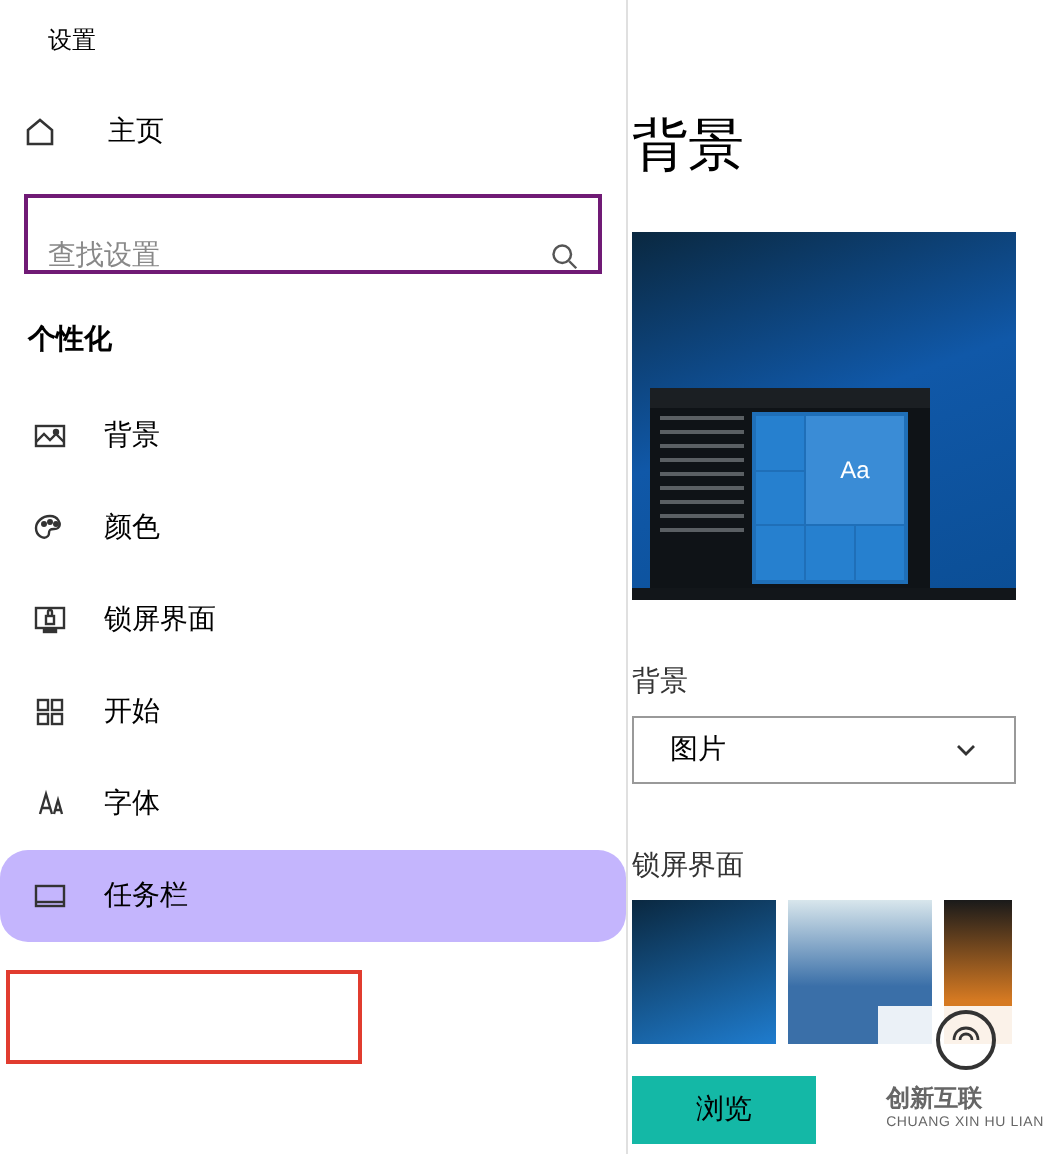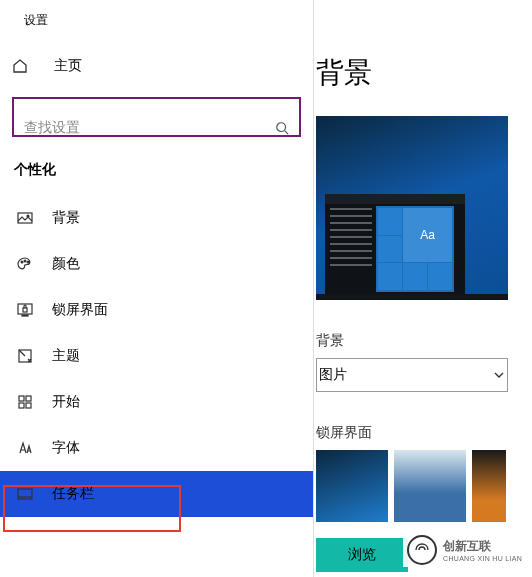--- a/index.html
+++ b/index.html
@@ -8,41 +8,41 @@
     .app-title { font-size: 12px; padding: 4px 0 18px 24px; }
     .home-row { display: flex; align-items: center; padding: 10px 12px; gap: 26px; margin-bottom: 12px; }
     .home-row .icon { width: 16px; height: 16px; display: flex; align-items: center; justify-content: center; }
     .home-row .label { font-size: 14px; }
     .search-box { margin: 0 12px 24px 12px; border: 2px solid #701a75; height: 40px; display: flex; align-items: flex-end; padding: 0 10px; justify-content: space-between; }
     .search-box input { border: none; outline: none; flex: 1; font-size: 14px; color: #666; }
     .search-box input::placeholder { color: #888; }
     .section-header { font-size: 14px; font-weight: 600; padding: 0 14px 16px 14px; }
     .nav-item { display: flex; align-items: center; gap: 18px; padding: 14px 16px; font-size: 14px; cursor: pointer; }
     .nav-item .icon { width: 18px; height: 18px; display: flex; align-items: center; justify-content: center; flex-shrink: 0; }
-    .nav-item.selected { background: #1d4ed8; }
+    .nav-item.selected { background: #c4b5fd; border-radius: 14px; }
     .highlight-box { position: absolute; left: 3px; top: 485px; width: 178px; height: 47px; border: 2px solid #e13c2f; pointer-events: none; }
     .main { flex: 1; padding: 54px 0 0 0; }
     .page-title { font-size: 28px; font-weight: 400; padding-left: 2px; margin-bottom: 24px; }
     .preview { margin-left: 2px; width: 192px; height: 184px; background: linear-gradient(160deg,#0a2840 0%,#1058a8 48%,#0b4e95 100%); position: relative; overflow: hidden; }
     .preview-window { position: absolute; left: 9px; top: 78px; width: 140px; height: 105px; background: #0f1317; border-top: 10px solid #1b1f23; }
     .preview-tiles { position: absolute; left: 60px; top: 90px; width: 78px; height: 86px; background: #1f6fb8; display: grid; grid-template-columns: repeat(3,1fr); grid-template-rows: repeat(3,1fr); gap: 1px; padding: 2px; }
     .preview-tiles div { background: #2680cf; }
     .preview-tiles .aa { grid-column: 2 / 4; grid-row: 1 / 3; display:flex;align-items:center;justify-content:center;color:#fff;font-size:12px; background:#3a8cd6;}
     .preview-start { position: absolute; left: 14px; top: 92px; width: 42px; }
     .preview-start .line { height: 2px; background: #5a5f63; margin-bottom: 5px; }
     .preview-taskbar { position:absolute; left:0; bottom:0; right:0; height:6px; background:#12161a;}
     .field-label { font-size: 14px; color: #333; margin: 32px 0 8px 2px; }
-    .dropdown { margin-left: 2px; width: 192px; height: 34px; border: 1px solid #999; display:flex; align-items:center; padding:0 2px; font-size:14px; justify-content: space-between; }
+    .dropdown { margin-left: 2px; width: 192px; height: 34px; border: 1px solid #999; display:flex; align-items:center; padding:0 18px; font-size:14px; justify-content: space-between; }
     .thumbs { display:flex; gap:6px; margin-left:2px; }
     .thumb { width:72px; height:72px; background:#1058a8; }
     .thumb.t1{ background:linear-gradient(160deg,#0a2840,#1f7cce);}
     .thumb.t2{ background:linear-gradient(to top,#3a6fa8 40%,#d8e6ec);}
     .thumb.t3{ width:34px; background:linear-gradient(to top,#d67a22 30%,#1a1a1a);}
     .browse-btn { margin:16px 0 0 2px; width:92px; height:34px; background:#14b8a6; display:flex;align-items:center;justify-content:center;font-size:14px;}
-    .watermark { position:absolute; right:6px; bottom:10px; display:flex;align-items:center;gap:6px;font-size:11px;color:#666;background:rgba(255,255,255,0.9);padding:2px 4px;}
+    .watermark { position:absolute; right:6px; bottom:10px; display:flex;align-items:center;gap:6px;font-size:11px;color:#666;background:rgba(255,255,255,0.9);padding:2px 4px;flex-direction:column;}
     .watermark .wm-icon{width:30px;height:30px;border-radius:50%;border:2px solid #333;display:flex;align-items:center;justify-content:center;}
     svg { display:block; }
   </style>
 </head>
 <body>
 
 <div class="sidebar">
   <div class="app-title">设置</div>
 
   <div class="home-row">
@@ -94,30 +94,20 @@
       <svg width="16" height="16" viewBox="0 0 16 16" fill="none" stroke="#333" stroke-width="1.2">
           <rect x="1" y="2" width="14" height="10"></rect>
           <rect x="5" y="13" width="6" height="1"></rect>
           <rect x="6" y="6" width="4" height="4"></rect>
           <path d="M7 6 V4 a1 1 0 0 1 2 0 V6"></path>
         </svg>
     </span>
     <span>锁屏界面</span>
   </div>
 
-  <div class="nav-item">
-    <span class="icon">
-      <svg width="16" height="16" viewBox="0 0 16 16" fill="none" stroke="#333" stroke-width="1.2">
-          <rect x="2" y="2" width="12" height="12"></rect>
-          <path d="M2 2 L8 8"></path>
-          <path d="M11 11 L14 14 M14 11 L11 14"></path>
-        </svg>
-    </span>
-    <span>主题</span>
-  </div>
 
   <div class="nav-item">
     <span class="icon">
       <svg width="16" height="16" viewBox="0 0 16 16" fill="none" stroke="#333" stroke-width="1.2">
           <rect x="2" y="2" width="5" height="5"></rect>
           <rect x="9" y="2" width="5" height="5"></rect>
           <rect x="2" y="9" width="5" height="5"></rect>
           <rect x="9" y="9" width="5" height="5"></rect>
         </svg>
     </span>

